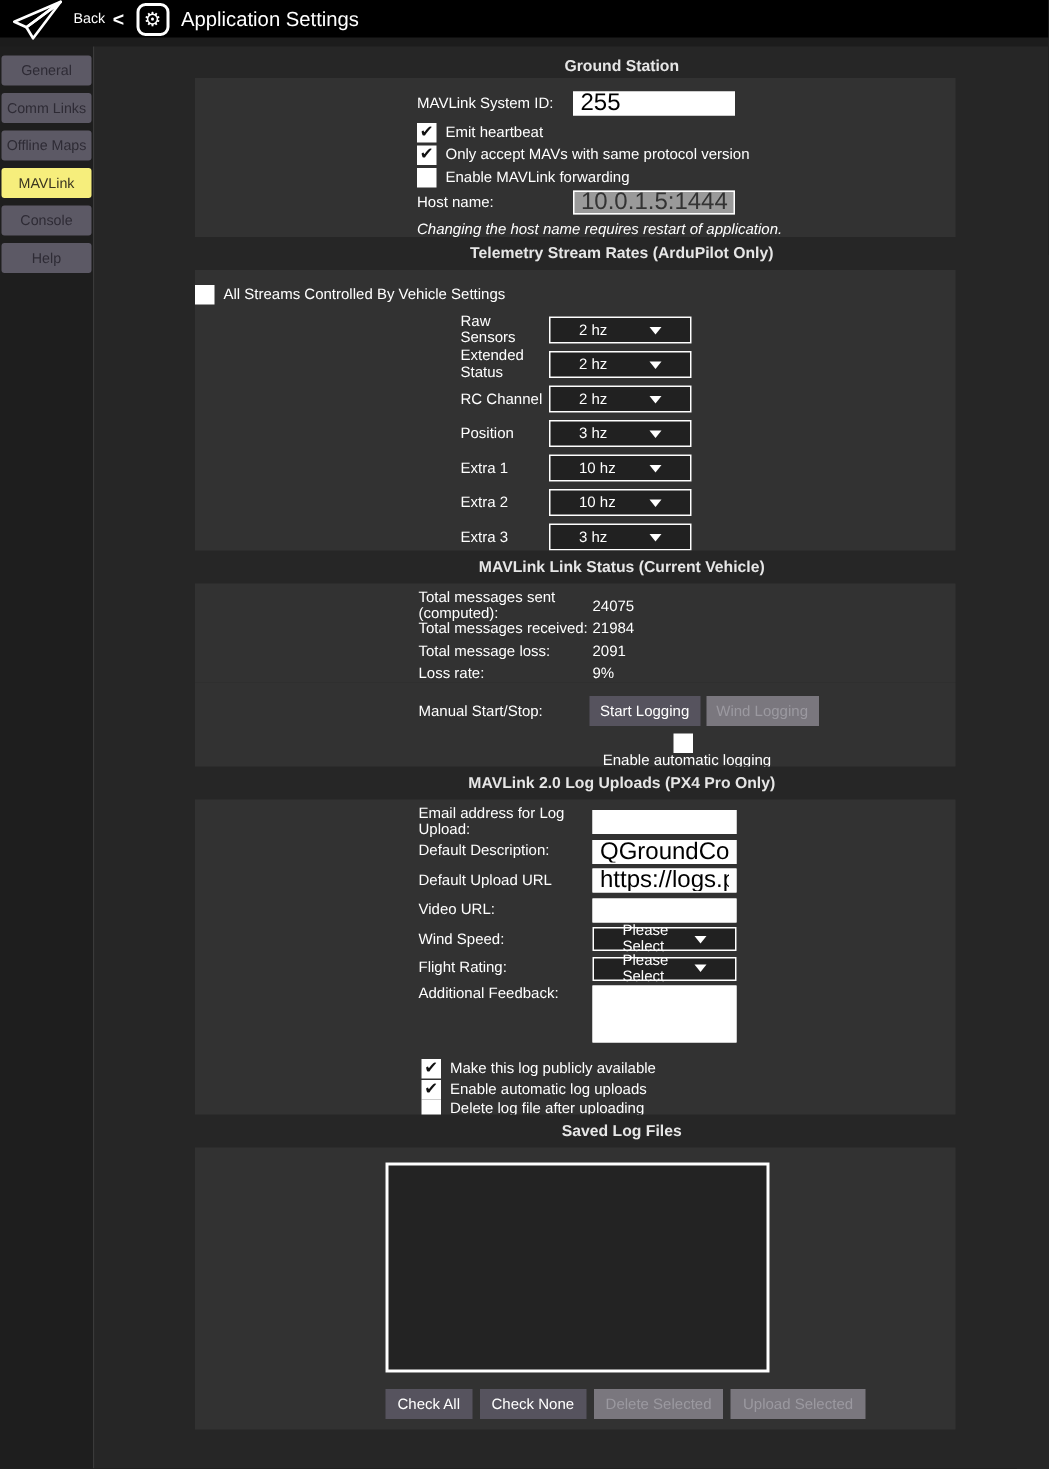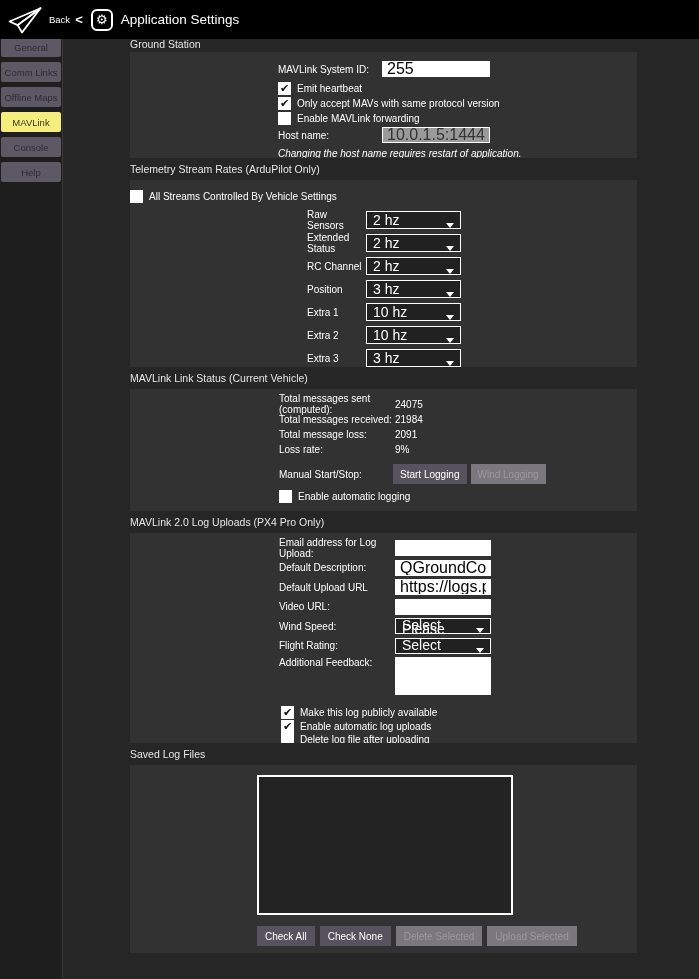--- a/index.html
+++ b/index.html
@@ -3,21 +3,21 @@
 <meta charset="utf-8">
 <style>
   * { margin:0; padding:0; box-sizing:border-box; }
   html,body { width:699px; height:979px; }
   body {
     font-family:"Liberation Sans", sans-serif;
     background:#1c1c1c; color:#fff; overflow:hidden; position:relative;
   }
   
   .header {
-    position:absolute; top:0; left:0; width:699px; height:39px;
+    position:absolute; top:0; left:0; width:699px; height:25px;
     background:#000; display:flex; align-items:center; z-index:5;
   }
   .logo-plane { margin-left:5px; width:40px; height:28px; }
   .back-label { font-size:9.5px; color:#fff; margin-left:4px; }
   .back-chevron { font-size:13px; color:#fff; margin-left:5px; font-weight:bold; }
   .settings-icon {
     width:22px; height:22px; margin-left:8px; border:2px solid #fff; border-radius:6px;
     display:flex; align-items:center; justify-content:center;
     font-size:13px; color:#fff; line-height:1;
   }
@@ -35,35 +35,35 @@
     color:#2e2b35; font-size:9.5px; display:flex; align-items:center; justify-content:center;
     border-radius:2px; cursor:pointer;
   }
   .side-btn.selected { background:#f6ee7c; color:#3a3520; }
   
   .content {
     position:absolute; top:31px; left:63px; width:636px; height:948px;
     background:#262626; padding-left:67px; overflow:hidden;
   }
   .section-title {
-    height:22px; line-height:22px; font-size:10.5px; font-weight:normal; color:#e6e6e6;
+    height:22px; line-height:22px; font-size:10.5px; font-weight:bold; color:#e6e6e6;text-align:center;
   }
   .section-title.first { height:21px; line-height:26px; }
   .panel { width:507px; background:#323232; overflow:hidden; }
   
   .row { display:flex; align-items:center; }
   .lbl { font-size:10px; color:#fff; }
   .txt-input {
     height:16px; background:#fff; border:1px solid #fff; color:#000;
     font-family:"Liberation Sans", sans-serif; font-size:16px; padding:0 4px; outline:none;
   }
   .txt-input:disabled { background:#9a9a9a; color:#333; }
   .dropdown {
     height:18px; background:#212121; border:1px solid #fff; color:#fff;
-    font-size:14px; display:flex; align-items:flex-end; padding:0 6px; cursor:pointer;
+    font-size:10px; display:flex; align-items:center; padding:0 19px; cursor:pointer;
   }
   .dropdown .dd-text { flex:1; }
   .dd-arrow {
     width:0; height:0; border-left:4px solid transparent; border-right:4px solid transparent;
     border-top:5px solid #fff;
   }
   .cb-row { display:flex; align-items:center; }
   .checkbox {
     width:13px; height:13px; background:#fff; flex:0 0 13px; margin-right:6px;
     display:flex; align-items:center; justify-content:center; cursor:pointer;
@@ -98,21 +98,21 @@
   .p2 .lbl { width:59px; }
   .p2 .dropdown { width:95px; }
   .p3 { height:66px; padding:9px 0 0 0; }
   .p3 .row { margin-left:149px; height:12px; margin-bottom:3px; }
   .p3 .lbl { width:116px; }
   .p3 .val { font-size:10px; color:#fff; }
   .p4 { height:56px; padding:9px 0 0 0; }
   .p4 .row { margin-left:149px; height:20px; margin-bottom:5px; }
   .p4 .lbl { width:114px; }
   .p4 .btn { padding:0 7px; margin-right:4px; }
-  .p4 .cb-row { margin-left:149px; height:15px; }
+  .p4 .cb-row { margin-left:149px; height:15px;flex-direction:column; }
   .p5 { height:210px; padding:7px 0 0 0; }
   .p5 .row { margin-left:149px; margin-bottom:3px; height:16.5px; }
   .p5 .lbl { width:116px; }
   .p5 .txt-input { width:96px; }
   .p5 .dropdown { width:96px; height:16px; }
   .p5 .row.fb { align-items:flex-start; height:44px; margin-bottom:5px; }
   .p5 .cb-row { margin-left:151px; height:13.5px; }
   .p6 { height:188px; padding:10px 0 0 0; }
   .p6 .btn-row { margin-left:127px; margin-top:11px; display:flex; gap:5px; }
   .p6 .btn { padding:0 8px; }

